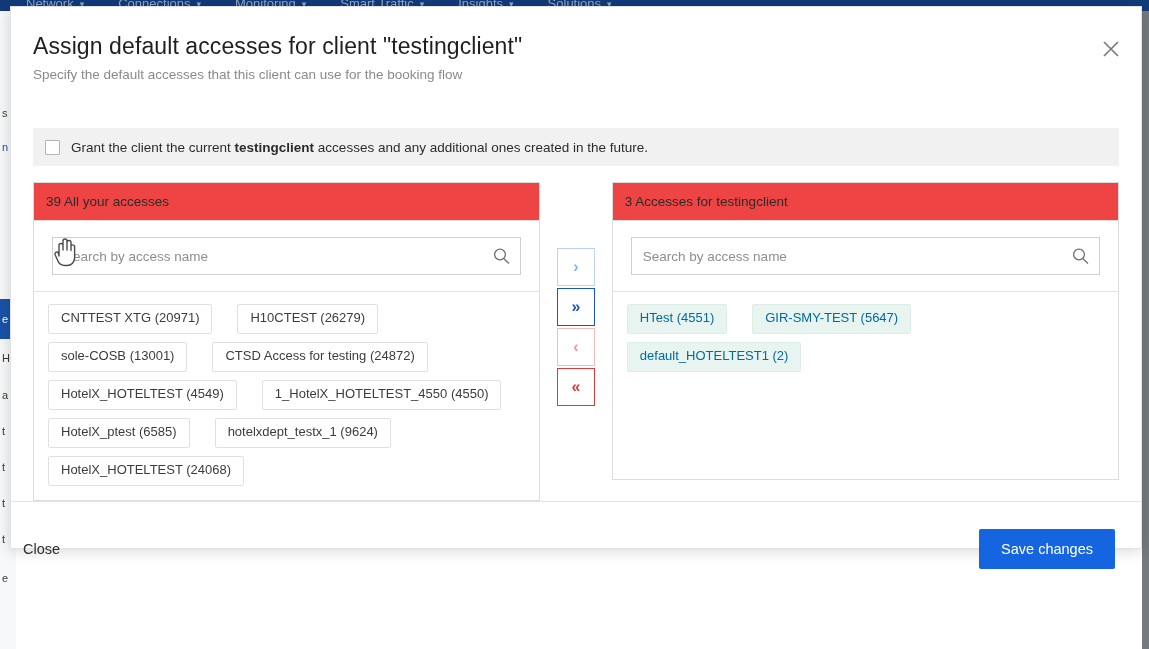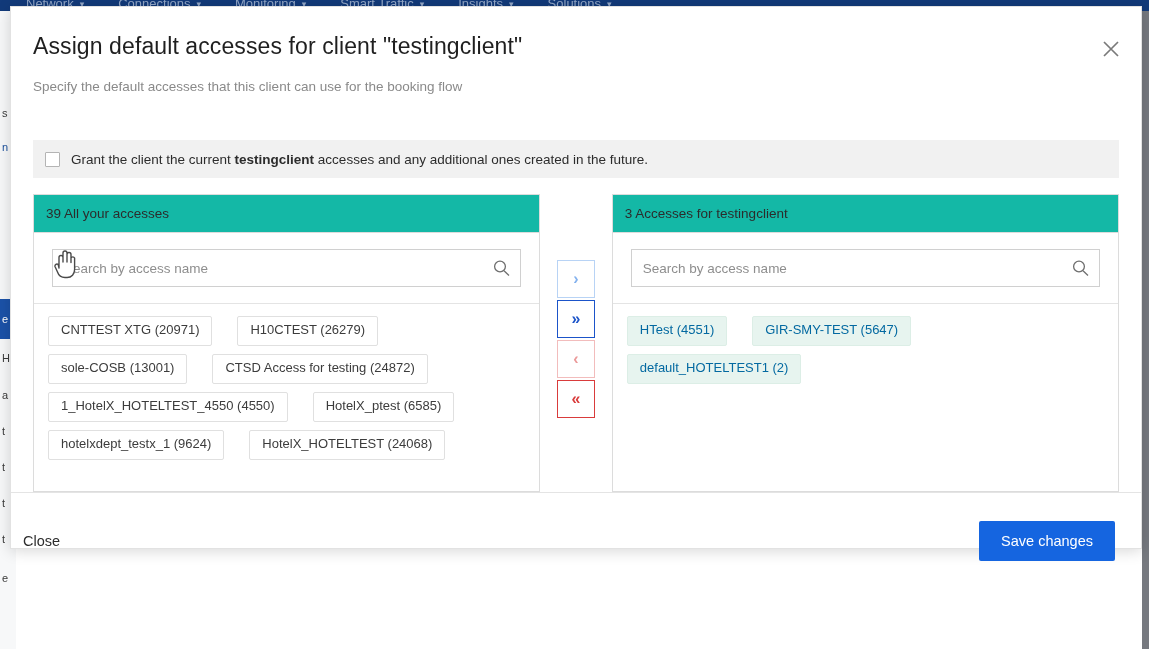--- a/index.html
+++ b/index.html
@@ -91,21 +91,21 @@
     position: relative;
     flex: 0 0 auto;
   }
   .modal-title {
     font-size: 23px;
     color: #1f1f1f;
     font-weight: 400;
     letter-spacing: 0.1px;
   }
   .modal-subtitle {
-    margin-top: 19px;
+    margin-top: 7px;
     font-size: 13.5px;
     color: #8a8a8a;
     font-weight: 400;
   }
   .close-btn {
     position: absolute;
     right: 14px; top: 26px;
     width: 32px; height: 32px;
     display: flex; align-items: center; justify-content: center;
     cursor: pointer;
@@ -161,21 +161,21 @@
 
   .panel {
     width: 510px;
     border: 1px solid #dcdcdc;
     background: #ffffff;
     display: flex;
     flex-direction: column;
   }
   .panel-header {
     height: 38px;
-    background: #14b8a6;
+    background: #ef4444;
     border-bottom: 1px solid #dcdcdc;
     display: flex;
     align-items: center;
     padding-left: 12px;
     font-size: 13.5px;
     color: #2c2c2c;
     font-weight: 400;
   }
   .panel-search-wrap {
     padding: 16px 18px 16px 18px;
@@ -384,20 +384,21 @@
                   <path d="M11 11.3 L16 16" stroke="#6e6e6e" stroke-width="1.3" fill="none"></path>
                 </svg>
               </span>
             </div>
           </div>
           <div class="chips-area">
             <div class="chip">CNTTEST XTG (20971)</div>
             <div class="chip">H10CTEST (26279)</div>
             <div class="chip">sole-COSB (13001)</div>
             <div class="chip">CTSD Access for testing (24872)</div>
+            <div class="chip">HotelX_HOTELTEST (4549)</div>
             <div class="chip">1_HotelX_HOTELTEST_4550 (4550)</div>
             <div class="chip">HotelX_ptest (6585)</div>
             <div class="chip">hotelxdept_testx_1 (9624)</div>
             <div class="chip">HotelX_HOTELTEST (24068)</div>
           </div>
         </div>
 
         <div class="arrow-col">
           <button class="arrow-btn blue-faint">›</button>
           <button class="arrow-btn blue-solid">»</button>

